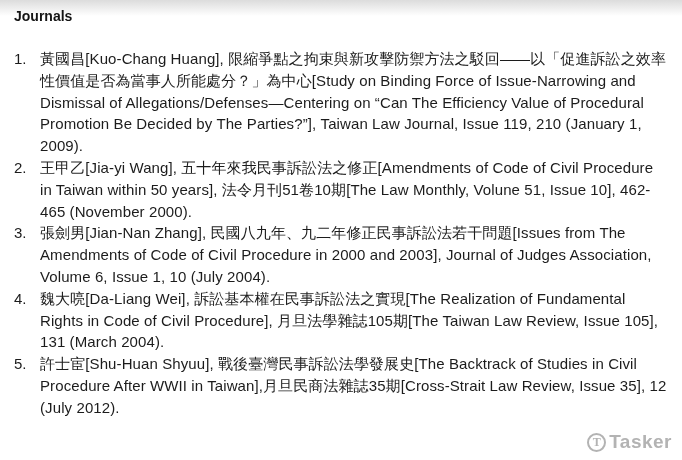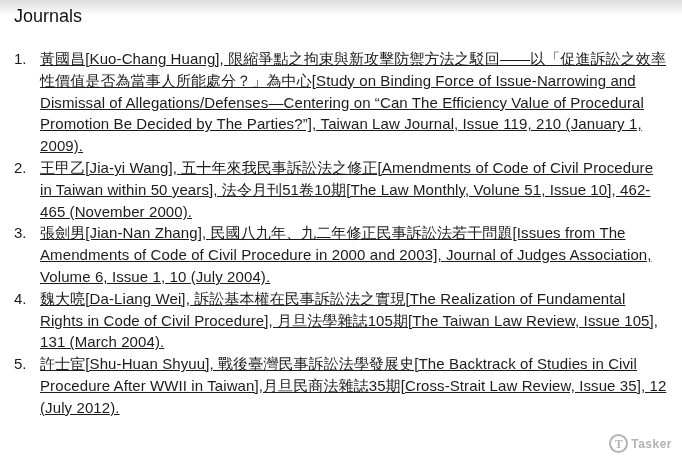--- a/index.html
+++ b/index.html
@@ -19,23 +19,24 @@
     position: absolute;
     top: 0; left: 0; right: 0;
     height: 16px;
     background: linear-gradient(#dcdcdc, rgba(255,255,255,0));
     pointer-events: none;
   }
   .page-title {
     position: absolute;
     top: 7px;
     left: 14px;
-    font-size: 18px;
+    font-size: 14px;
     line-height: 18px;
     color: #141414;
+    font-weight: bold;
   }
   .citation-list {
     position: absolute;
     top: 48px;
     left: 14px;
     width: 656px;
   }
   .citation-item {
     display: flex;
     align-items: flex-start;
@@ -43,21 +44,20 @@
     line-height: 21.8px;
   }
   .citation-number {
     flex: 0 0 26px;
     width: 26px;
   }
   .citation-text {
     flex: 1 1 auto;
     max-width: 628px;
     letter-spacing: 0.1px;
-    text-decoration: underline;
   }
   .watermark {
     position: absolute;
     right: 10px;
     bottom: 7px;
     display: flex;
     align-items: center;
     gap: 3px;
     color: #b3b3b3;
   }
@@ -69,21 +69,21 @@
     box-sizing: border-box;
     display: flex;
     align-items: center;
     justify-content: center;
     font-size: 12px;
     font-weight: bold;
     font-family: "Liberation Serif", "DejaVu Serif", serif;
     line-height: 1;
   }
   .watermark-label {
-    font-size: 12px;
+    font-size: 19px;
     font-weight: bold;
     letter-spacing: 0.5px;
   }
 </style>
 </head>
 <body>
 
 <div class="top-shade"></div>
 
 <div class="page-title">Journals</div>

